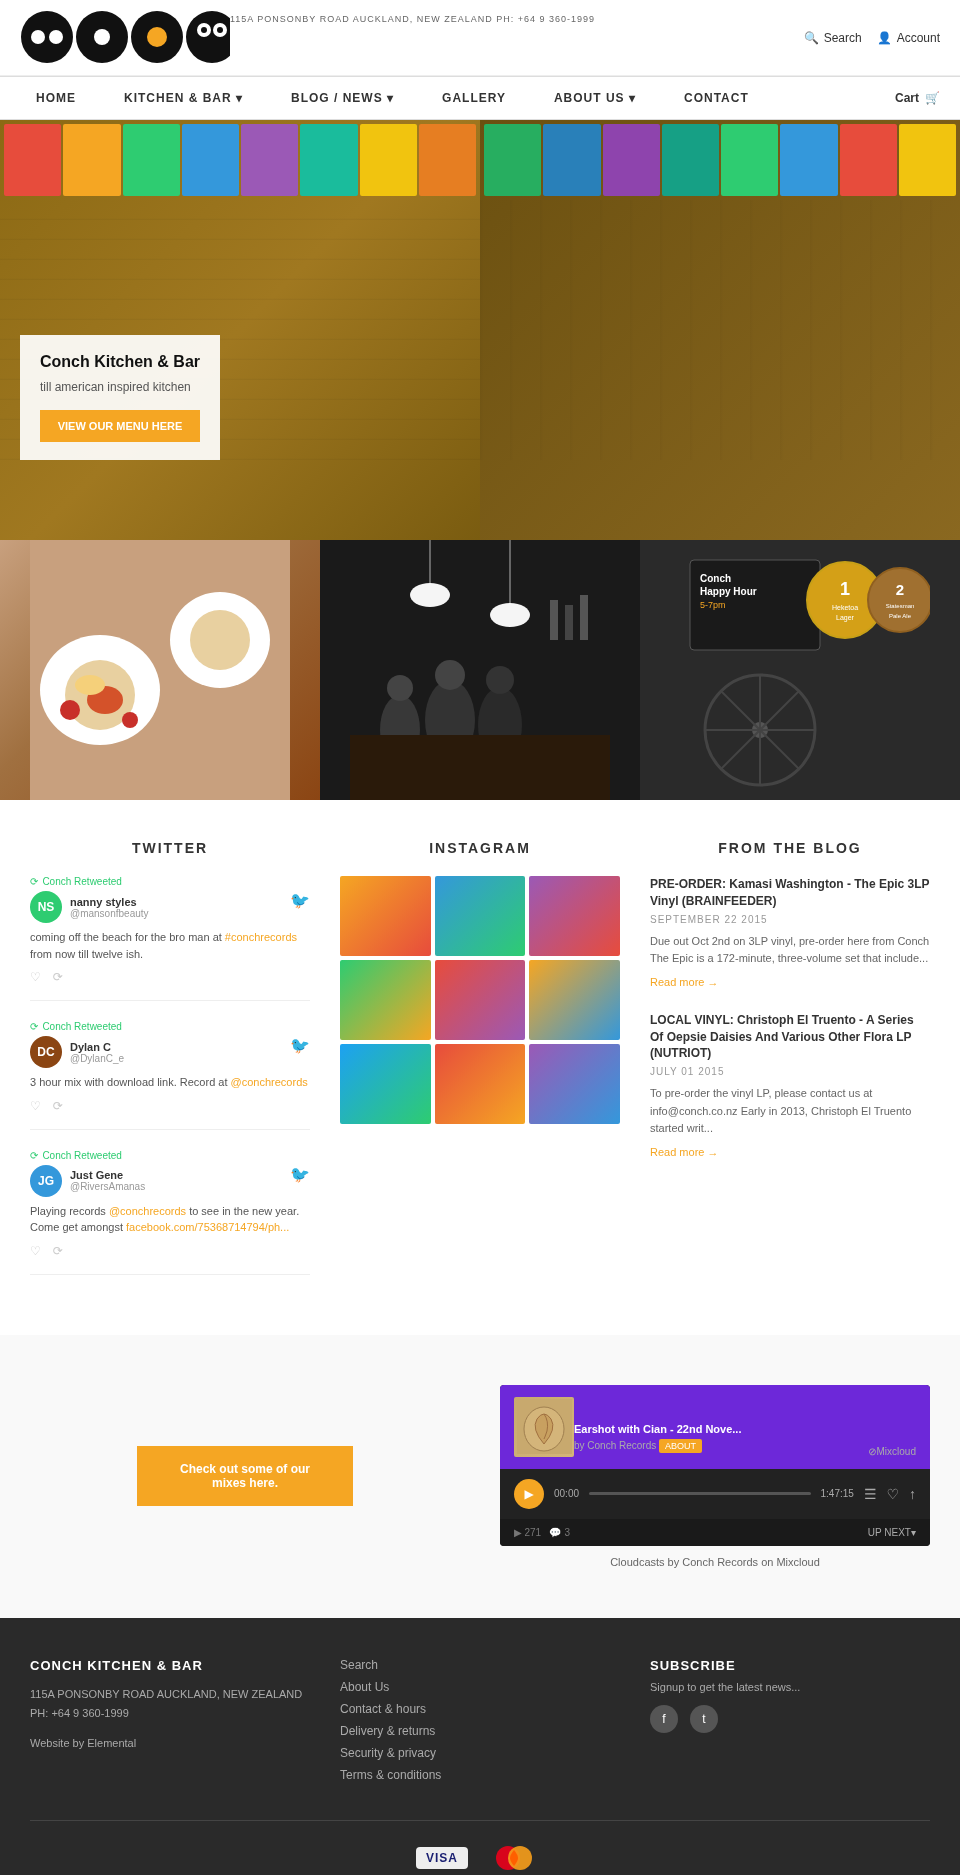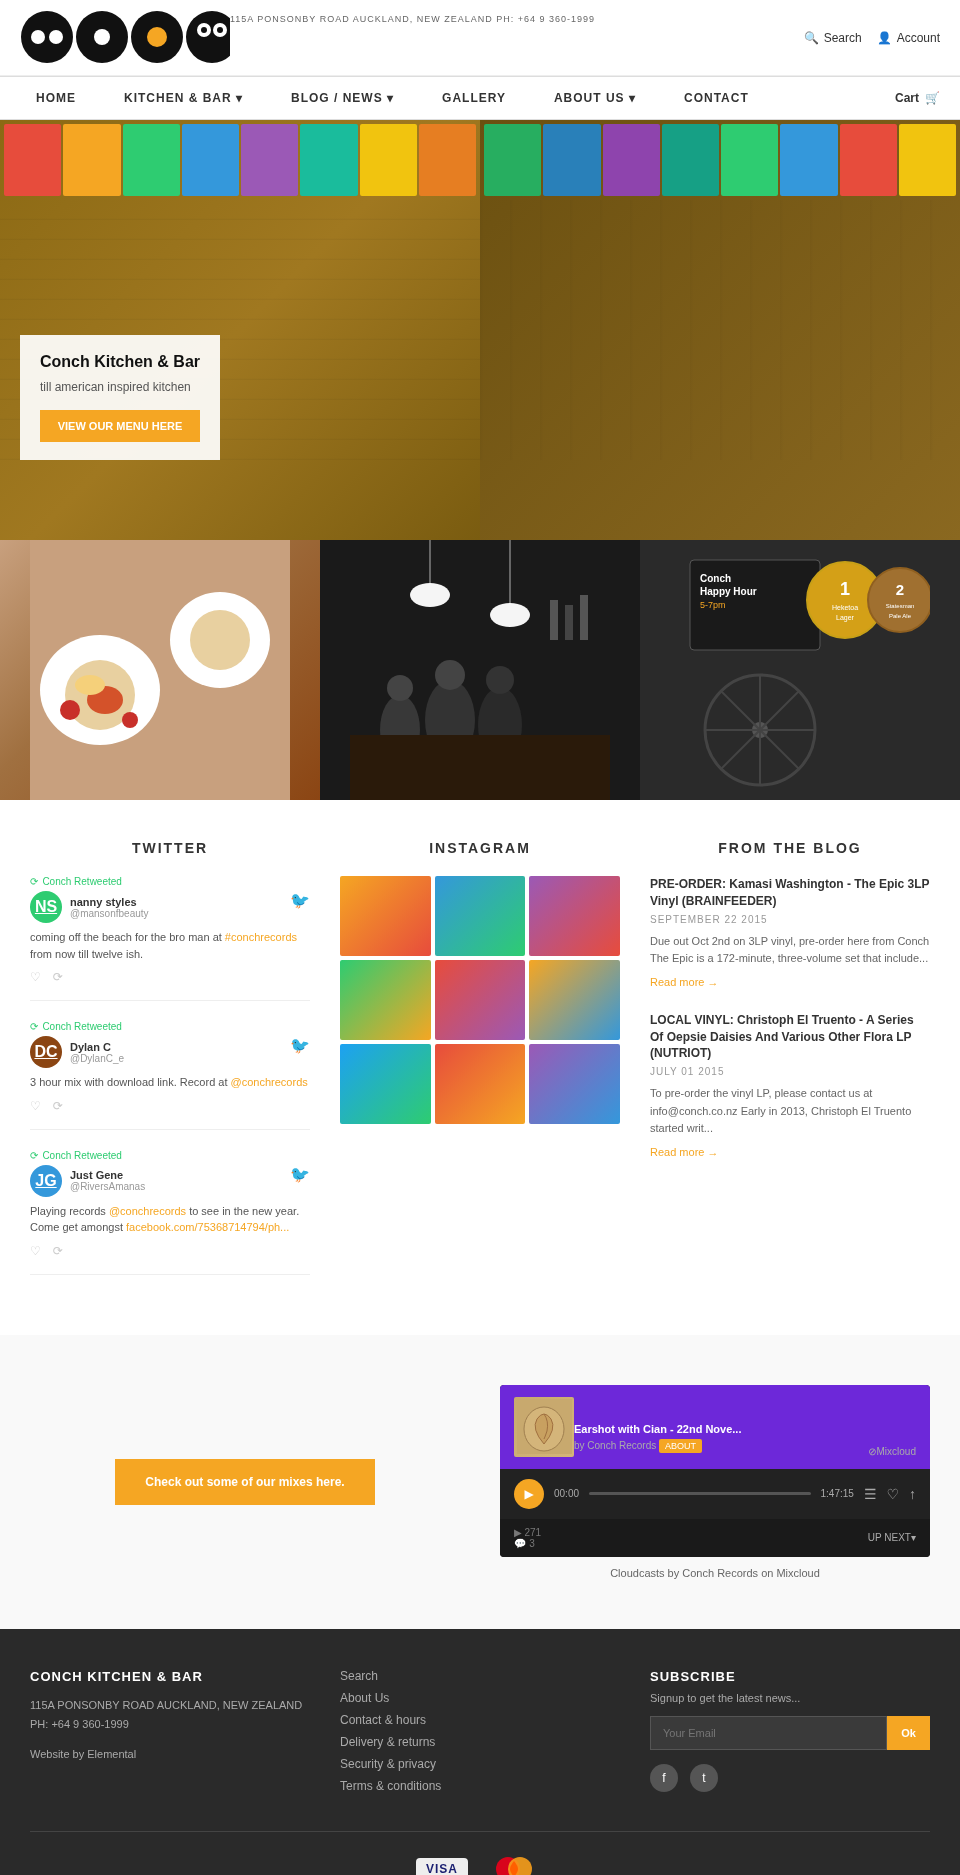--- a/index.html
+++ b/index.html
@@ -138,21 +138,21 @@
       margin-bottom: 20px;
       color: #333;
     }
 
     
     .tweet-item { margin-bottom: 20px; border-bottom: 1px solid #eee; padding-bottom: 16px; }
     .tweet-header { display: flex; align-items: center; gap: 8px; margin-bottom: 6px; }
     .tweet-avatar {
       width: 32px; height: 32px; border-radius: 50%;
       background: #8B4513; display: flex; align-items: center; justify-content: center;
-      font-size: 16px; color: white; font-weight: bold; text-decoration: underline;
+      font-size: 12px; color: white; font-weight: bold;
     }
     .tweet-avatar.green { background: #2ecc71; }
     .tweet-avatar.blue { background: #3498db; }
     .tweet-meta { flex: 1; }
     .tweet-name { font-size: 11px; font-weight: bold; color: #333; }
     .tweet-handle { font-size: 10px; color: #999; }
     .tweet-text { font-size: 11px; color: #555; line-height: 1.5; }
     .tweet-link { color: #f5a623; }
     .tweet-retweeted { font-size: 10px; color: #2ecc71; margin-bottom: 4px; display: flex; align-items: center; gap: 4px; }
     .tweet-icons { display: flex; gap: 12px; margin-top: 8px; }
@@ -205,21 +205,21 @@
     .mixcloud-btn {
       background: #f5a623;
       color: #fff;
       border: none;
       padding: 16px 30px;
       font-size: 12px;
       font-weight: bold;
       cursor: pointer;
       text-align: center;
       display: inline-block;
-      width: 260px;
+      width: 216px;
     }
     .mixcloud-player {
       flex: 1;
       background: #1a1a1a;
       border-radius: 4px;
       overflow: hidden;
     }
     .player-header {
       background: #6d28d9;
       padding: 12px 14px;
@@ -263,21 +263,21 @@
     .progress-fill { width: 0%; height: 100%; background: #f5a623; border-radius: 2px; }
     .player-actions { display: flex; gap: 10px; align-items: center; }
     .player-action-icon { font-size: 14px; color: #aaa; cursor: pointer; }
     .player-footer {
       background: #1a1a1a;
       padding: 8px 14px;
       display: flex;
       justify-content: space-between;
       align-items: center;
     }
-    .player-stats { font-size: 10px; color: #777; display: flex; gap: 0; flex-direction: column; }
+    .player-stats { font-size: 10px; color: #777; display: flex; gap: 8px; }
     .player-next { font-size: 10px; color: #aaa; }
     .mixcloud-caption { text-align: center; font-size: 11px; color: #666; margin-top: 10px; }
 
     
     .footer {
       background: #2a2a2a;
       color: #aaa;
       padding: 40px 30px 20px;
     }
     .footer-grid {
@@ -694,24 +694,20 @@
       <a class="footer-link">About Us</a>
       <a class="footer-link">Contact &amp; hours</a>
       <a class="footer-link">Delivery &amp; returns</a>
       <a class="footer-link">Security &amp; privacy</a>
       <a class="footer-link">Terms &amp; conditions</a>
     </div>
 
     <div>
       <div class="footer-subscribe-title">SUBSCRIBE</div>
       <div class="footer-subscribe-text">Signup to get the latest news...</div>
-      <div class="email-form">
-        <input class="email-input" type="email" placeholder="Your Email" style="">
-        <button class="email-btn">Ok</button>
-      </div>
       <div class="social-icons">
         <div class="social-icon">f</div>
         <div class="social-icon">t</div>
       </div>
     </div>
   </div>
 
   <div class="footer-bottom">
     <div class="payment-icon">VISA</div>
     <div class="payment-icon mc">

